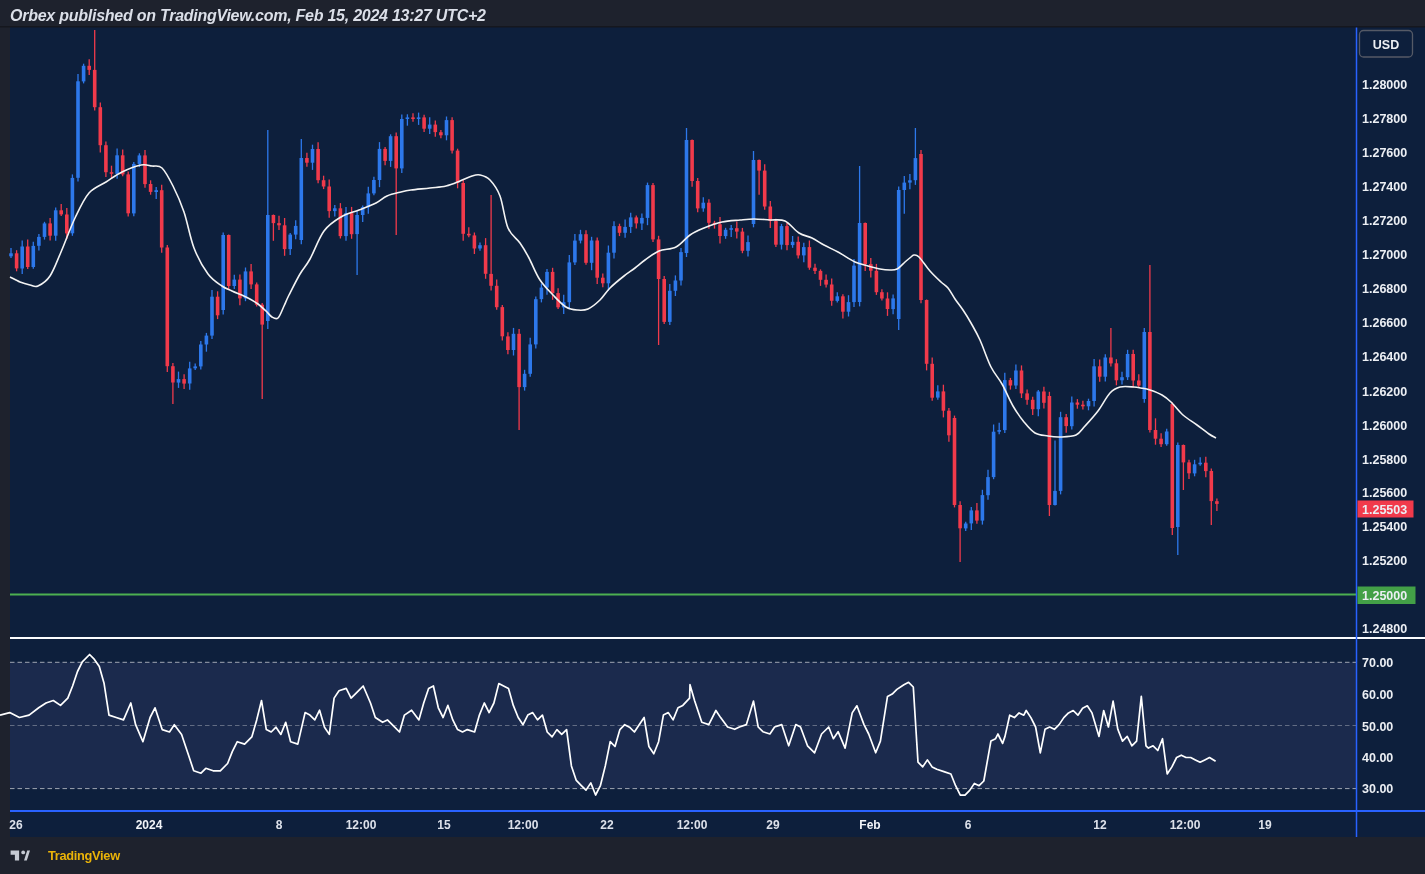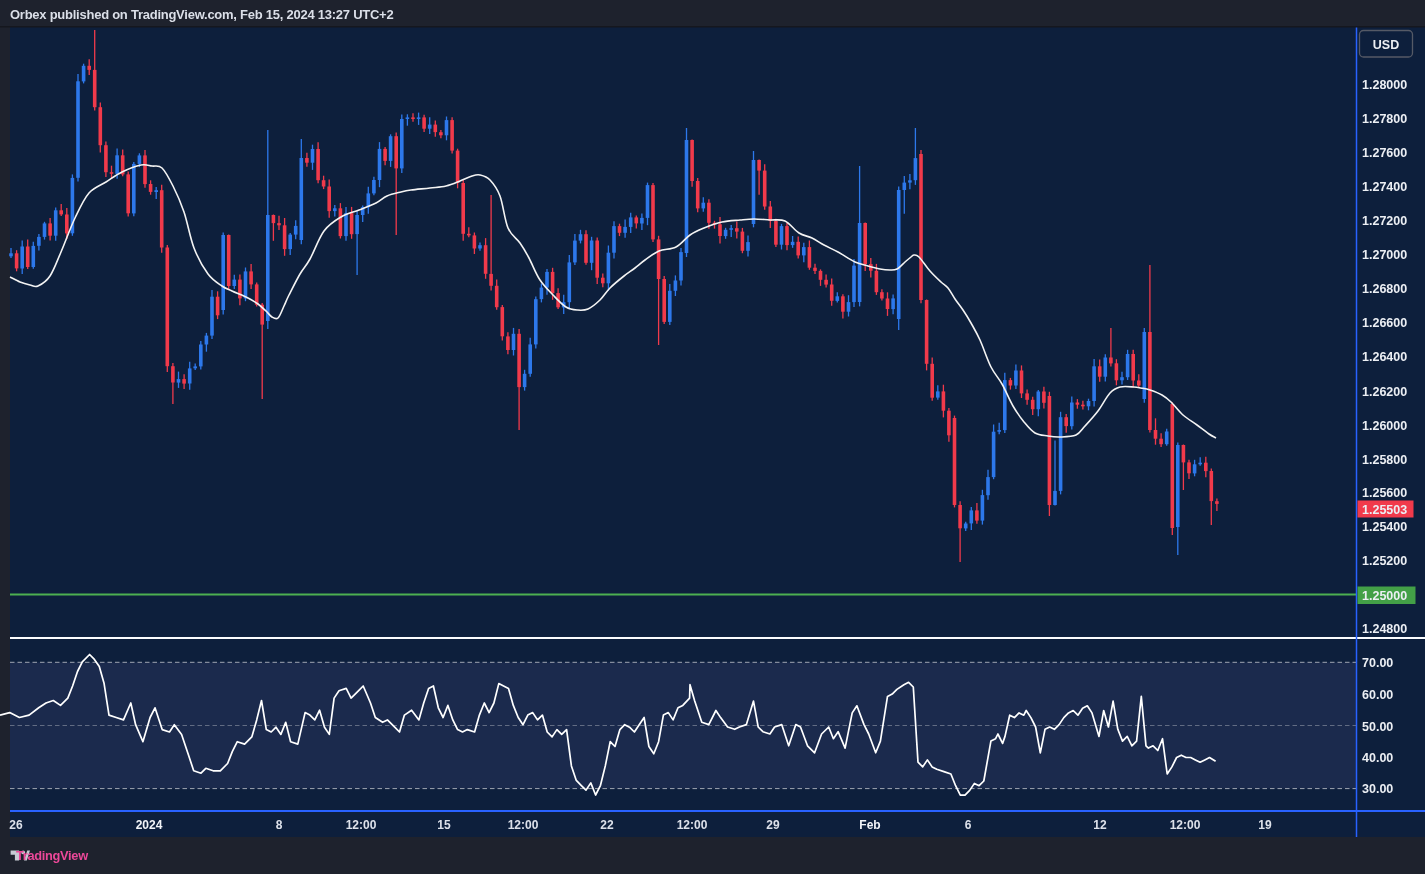--- a/index.html
+++ b/index.html
@@ -1,20 +1,20 @@
 <!DOCTYPE html>
 <html><head><meta charset="utf-8">
 <style>
 html,body{margin:0;padding:0;width:1425px;height:874px;background:#1e222d;overflow:hidden;}
 *{font-family:"Liberation Sans",sans-serif;-webkit-font-smoothing:antialiased;}
 .ax{font-size:12.5px;font-weight:bold;fill:#eceff4;}
 .tx{font-size:12px;font-weight:bold;fill:#dde1ea;}
 .txb{font-size:12px;font-weight:bold;fill:#f2f4f8;}
-.toptext{position:absolute;left:10px;top:7px;font-size:13px;font-weight:bold;color:#dbdfe8;letter-spacing:-0.25px;}
-.fv{position:absolute;left:16px;top:848px;font-size:12.8px;font-weight:bold;color:#ec4899;letter-spacing:-0.3px;}
+.toptext{position:absolute;left:10px;top:7px;font-size:16px;font-weight:bold;color:#dbdfe8;letter-spacing:-0.25px;font-style:italic;}
+.fv{position:absolute;left:48px;top:848px;font-size:12.8px;font-weight:bold;color:#eab308;letter-spacing:-0.3px;}
 </style></head>
 <body>
 <svg width="1425" height="874" style="position:absolute;left:0;top:0">
   <rect x="0" y="0" width="1425" height="874" fill="#1e222d"></rect>
   <rect x="10.0" y="26.0" width="1415.0" height="811.0" fill="#0d1f3c"></rect>
   <rect x="10.0" y="662.3" width="1346.5" height="126.30000000000007" fill="#1b2a4d"></rect>
   <line x1="10.0" y1="594.5" x2="1356.5" y2="594.5" stroke="#4caf50" stroke-width="2"></line>
   <g>
 <line x1="11.0" y1="248.0" x2="11.0" y2="258.0" stroke="#2d78eb" stroke-width="1.3"></line>
 <rect x="9.2" y="253.3" width="3.6" height="3.0" fill="#2d78eb"></rect>

